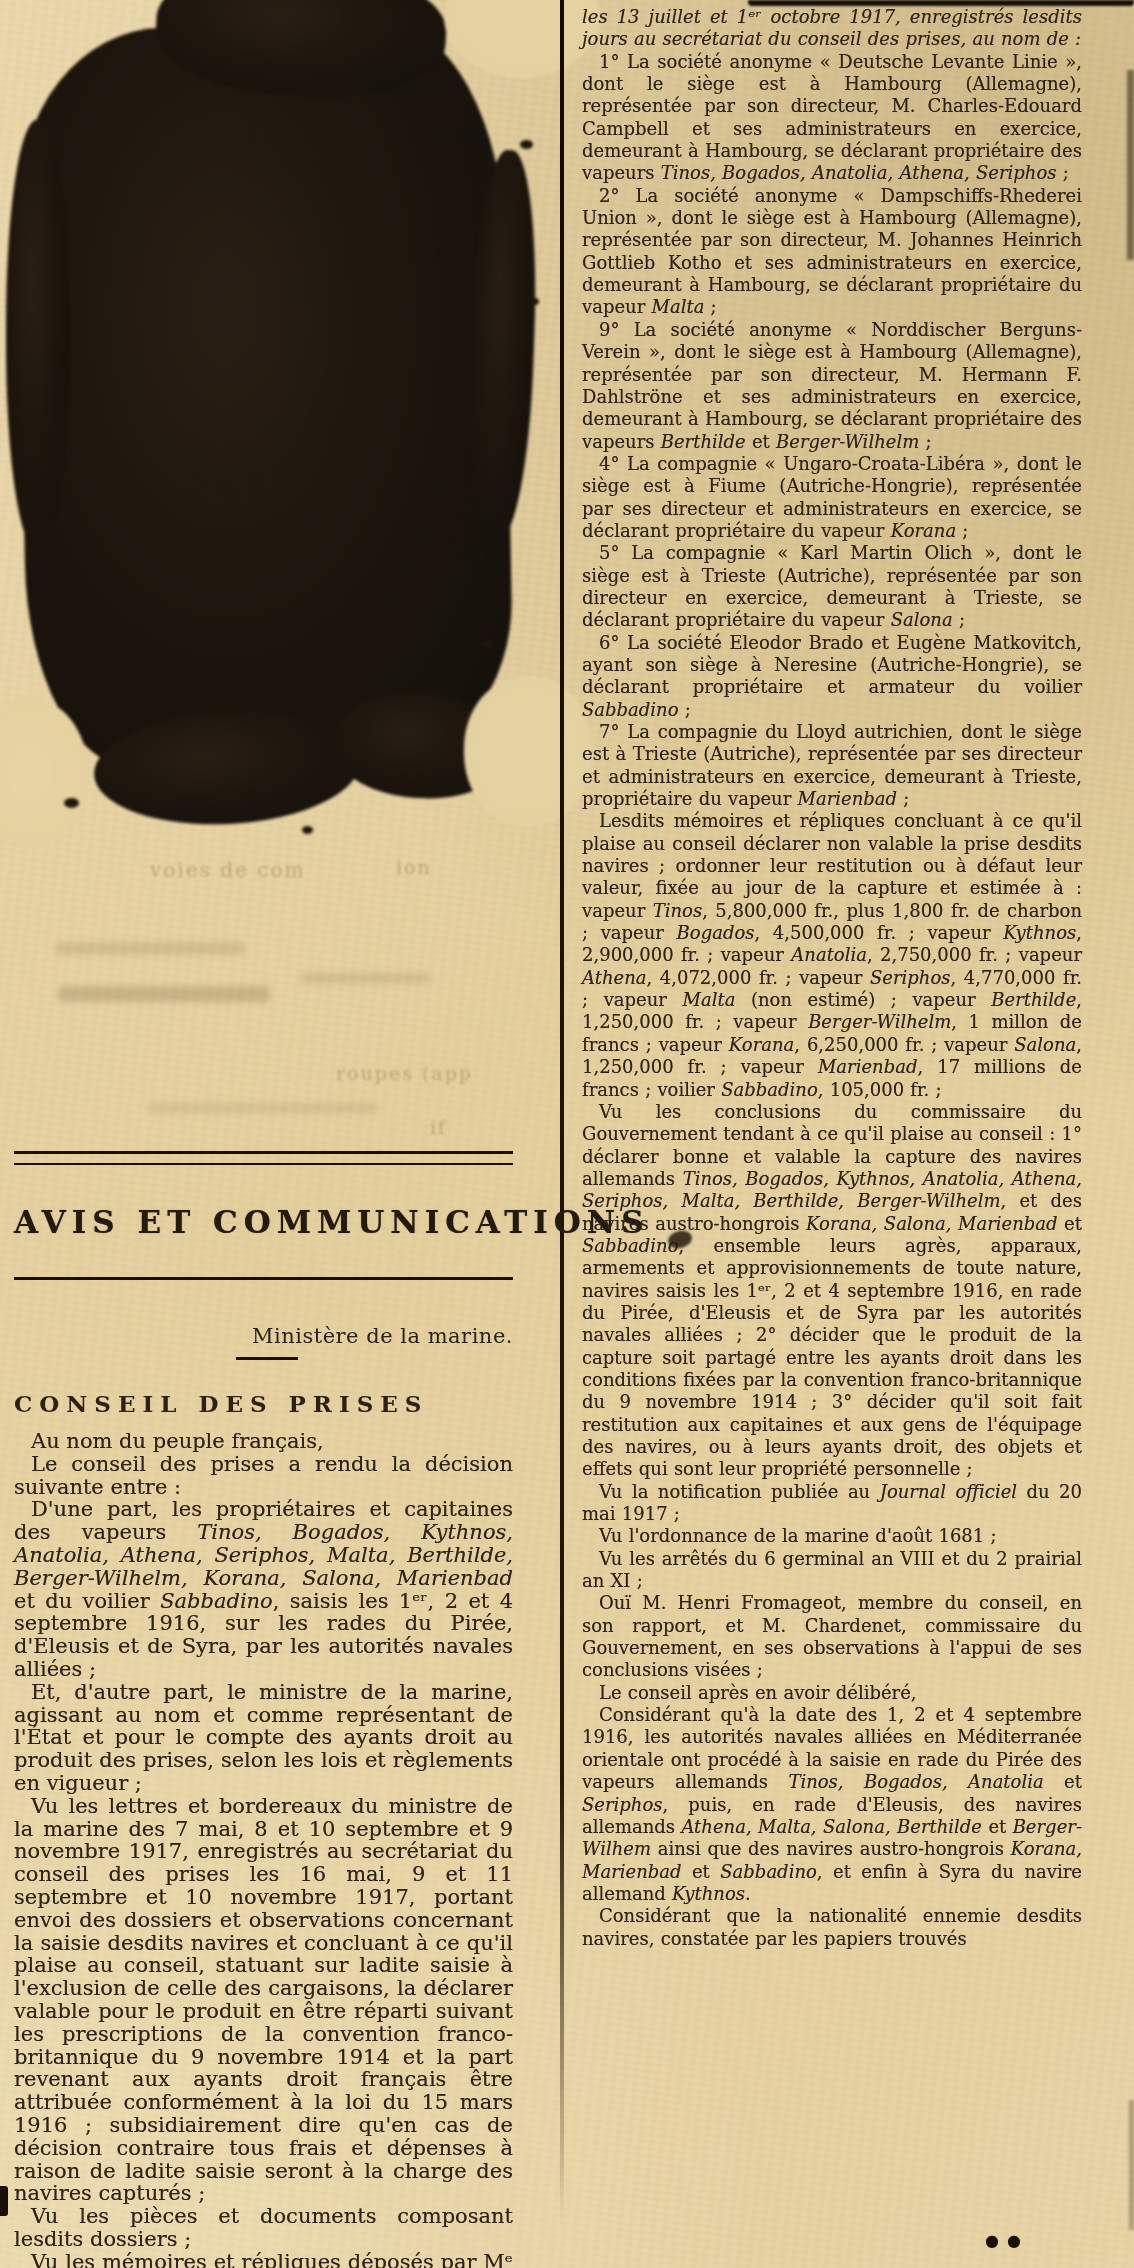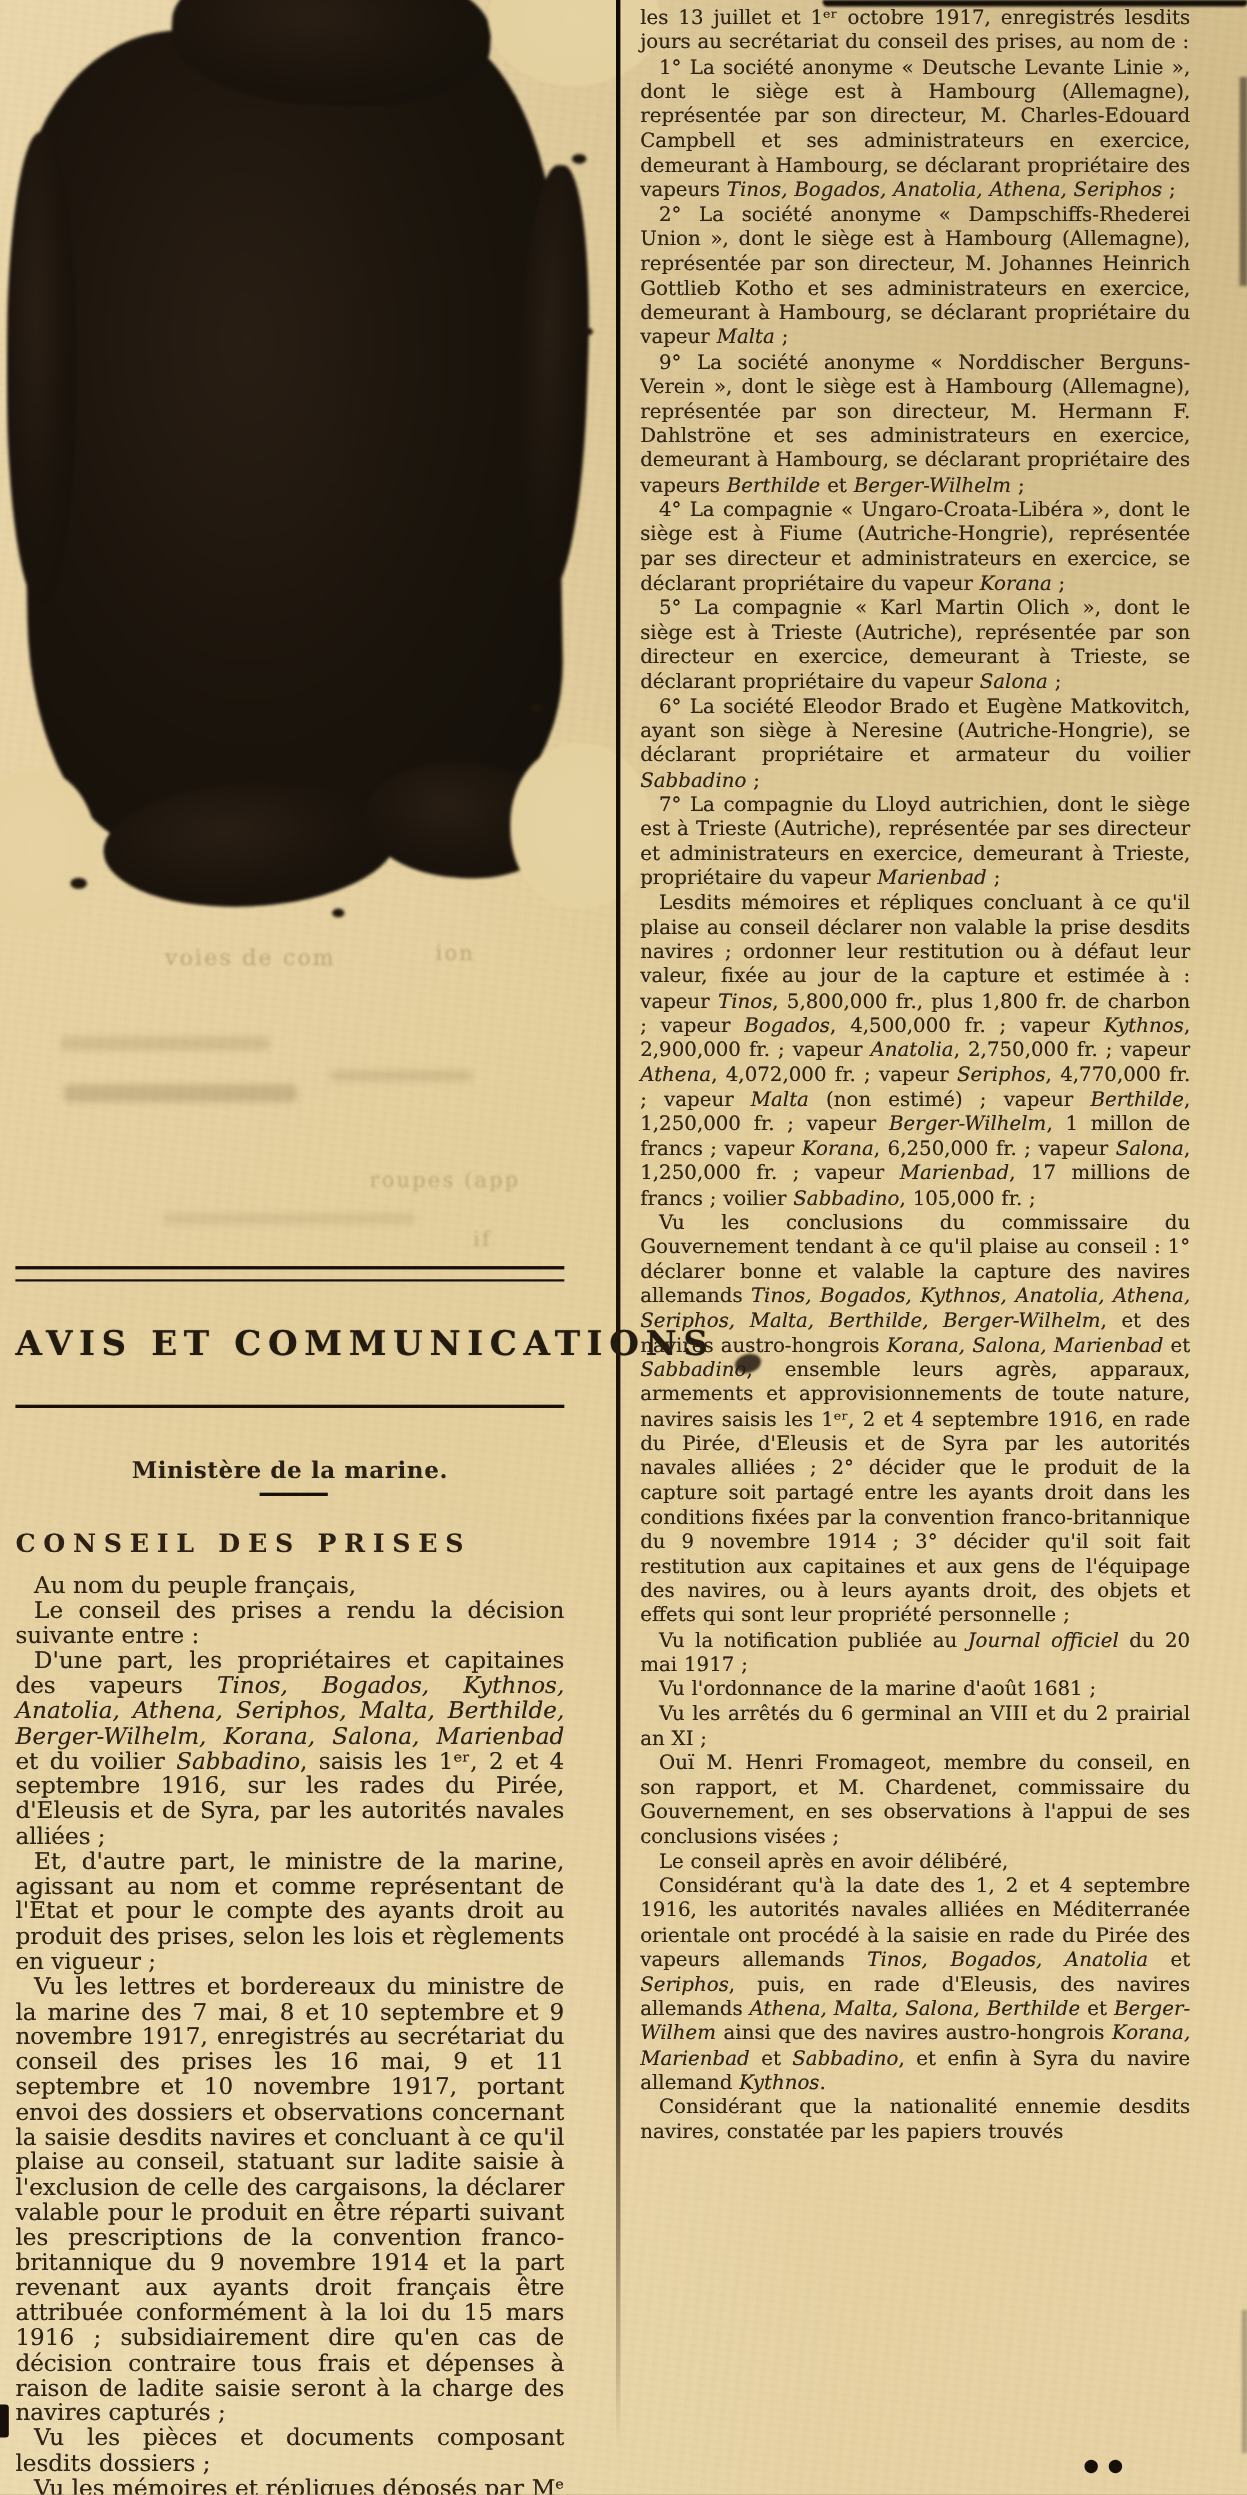--- a/index.html
+++ b/index.html
@@ -63,31 +63,31 @@
   .streak.k2{top:2100px;width:5px;height:130px;background:rgba(25,17,9,.28);}
   .ink-speck{position:absolute;left:668px;top:1231px;width:24px;height:17px;border-radius:50%;
     background:#241a10;opacity:.85;filter:blur(1px);transform:rotate(-15deg);}
   .corner-mark{position:absolute;left:-3px;top:2186px;width:11px;height:30px;background:#17100a;border-radius:3px;filter:blur(.6px);}
   .dots{position:absolute;left:985px;top:2231px;font-size:16px;letter-spacing:8px;color:var(--ink_dark,#171009);}
 
   
   .avis{position:absolute;left:14px;top:1204px;width:499px;margin:0;text-align:center;
     font-size:31px;font-weight:bold;letter-spacing:6px;color:#241b10;white-space:nowrap;
     text-shadow:0 0 1px rgba(36,27,16,.55);}
-  .ministry{position:absolute;left:14px;top:1324px;width:499px;margin:0;text-align:center;
-    font-size:21px;font-weight:bold;letter-spacing:.5px;color:#2a2013;}
+  .ministry{position:absolute;left:14px;top:1324px;width:499px;margin:0;text-align:right;
+    font-size:21px;font-weight:normal;letter-spacing:.5px;color:#2a2013;}
   .conseil{position:absolute;left:14px;top:1390px;width:499px;margin:0;text-align:left;
     font-size:23px;font-weight:bold;letter-spacing:7px;color:#2c2114;white-space:nowrap;}
 
   
   .textcol{position:absolute;color:var(--ink,#2e2316);text-shadow:0 0 .4px rgba(46,35,22,.55);}
   .left-body{left:14px;top:1430px;width:499px;font-size:21px;line-height:22.8px;}
   .right-body{left:582px;top:6px;width:500px;font-size:18px;line-height:22.35px;word-spacing:.5px;}
   .para{margin:0;text-indent:17px;text-align:justify;}
-  .para.no-indent{text-indent:0;}
+  .para.no-indent{text-indent:0;font-style:italic;}
   .para em{font-style:italic;}
 </style>
 </head>
 <body>
 
 <div class="page">
   <div class="grain"></div>
 
   <div class="blot-area">
     <div class="b main"></div>

